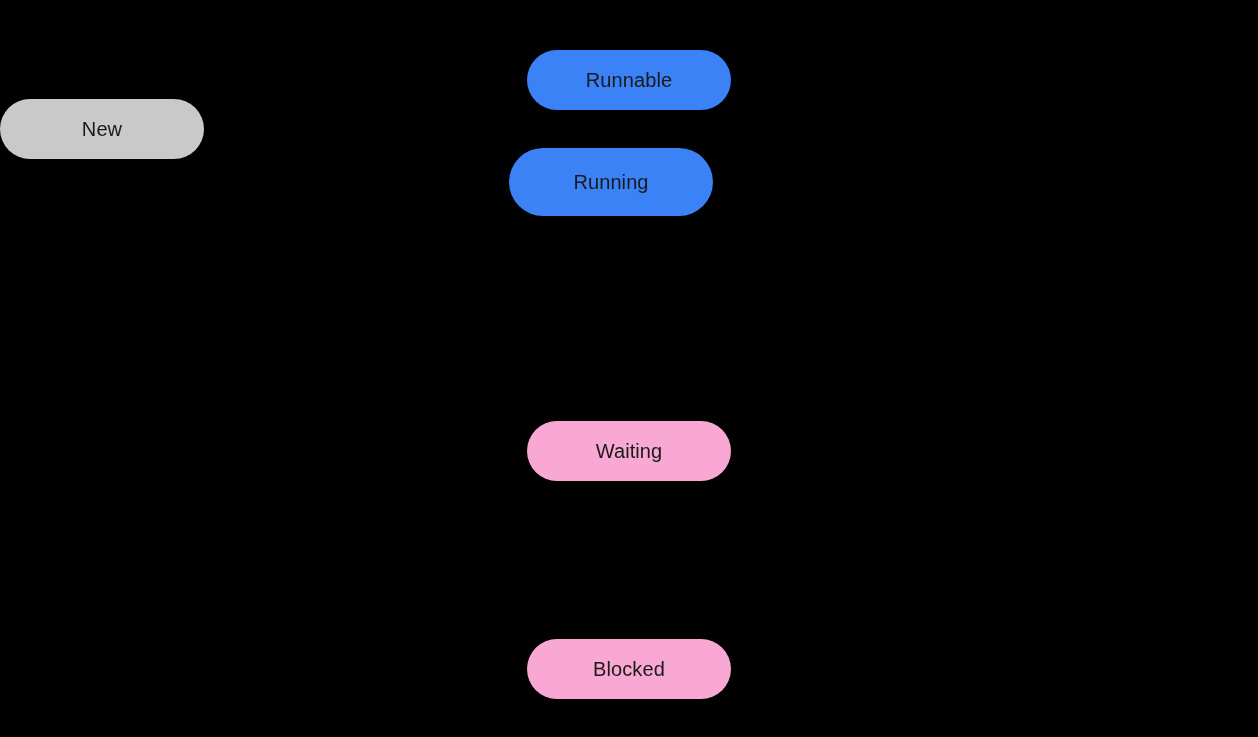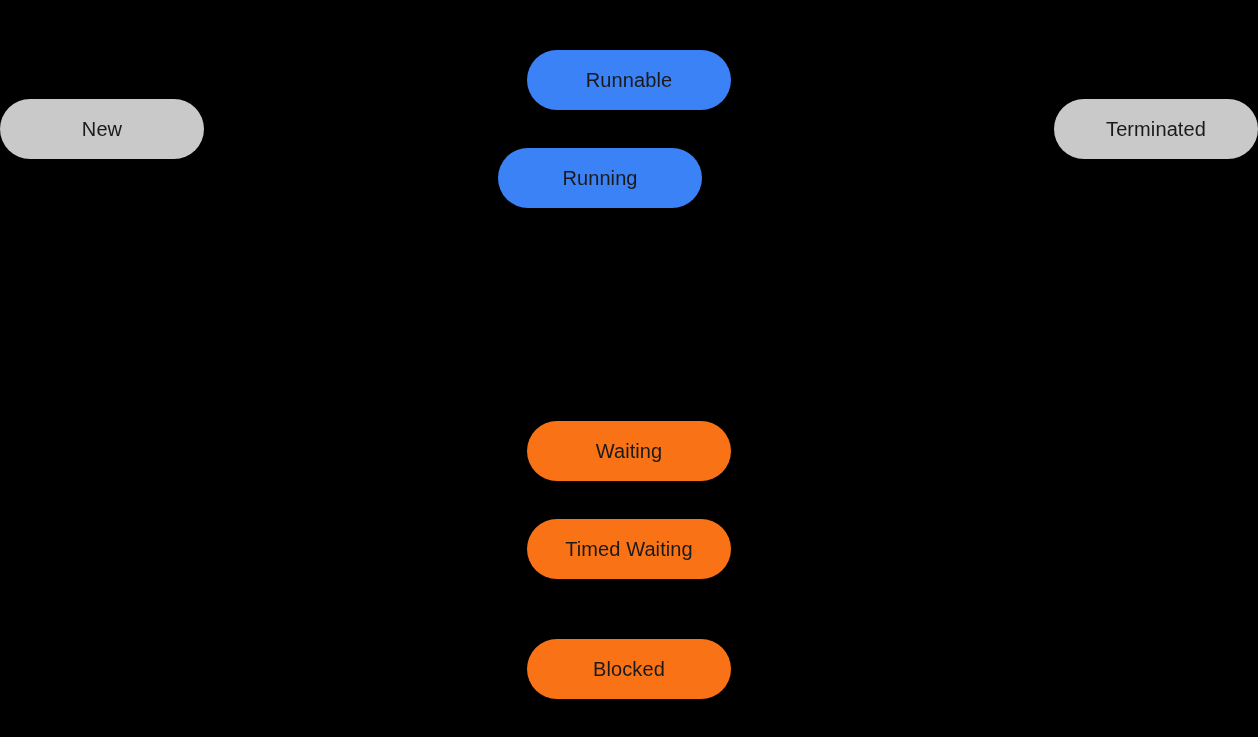--- a/index.html
+++ b/index.html
@@ -32,26 +32,26 @@
   .node-label {
     display: block;
     pointer-events: none;
   }
   .state-new,
   .state-terminated { background: #c9c9c9; }
   .state-runnable,
   .state-running    { background: #3b82f6; }
   .state-waiting,
   .state-timed-waiting,
-  .state-blocked    { background: #f97316; align-items: center; }
+  .state-blocked    { background: #f9a8d4; align-items: center; }
 
   
   .state-new           { left: 0px;    top: 99px;  width: 204px; height: 60px; text-align: right; }
   .state-runnable      { left: 527px;  top: 50px;  width: 204px; height: 60px; }
-  .state-running       { left: 498px;  top: 148px; width: 204px; height: 60px; }
+  .state-running       { left: 509px;  top: 148px; width: 204px; height: 68px; }
   .state-waiting       { left: 527px;  top: 421px; width: 204px; height: 60px; }
   .state-timed-waiting { left: 527px;  top: 519px; width: 204px; height: 60px; }
   .state-blocked       { left: 527px;  top: 617px; width: 204px; height: 60px; margin-top: 22px; }
   .state-terminated    { left: 1054px; top: 99px;  width: 204px; height: 60px; }
 </style>
 </head>
 <body>
 
 <div id="canvas">
 
@@ -64,25 +64,19 @@
   </div>
 
   <div class="node state-running">
     <span class="node-label">Running</span>
   </div>
 
   <div class="node state-waiting">
     <span class="node-label">Waiting</span>
   </div>
 
-  <div class="node state-timed-waiting">
-    <span class="node-label">Timed Waiting</span>
-  </div>
 
   <div class="node state-blocked">
     <span class="node-label">Blocked</span>
   </div>
 
-  <div class="node state-terminated">
-    <span class="node-label">Terminated</span>
-  </div>
 
 </div>
 
 </body></html>

